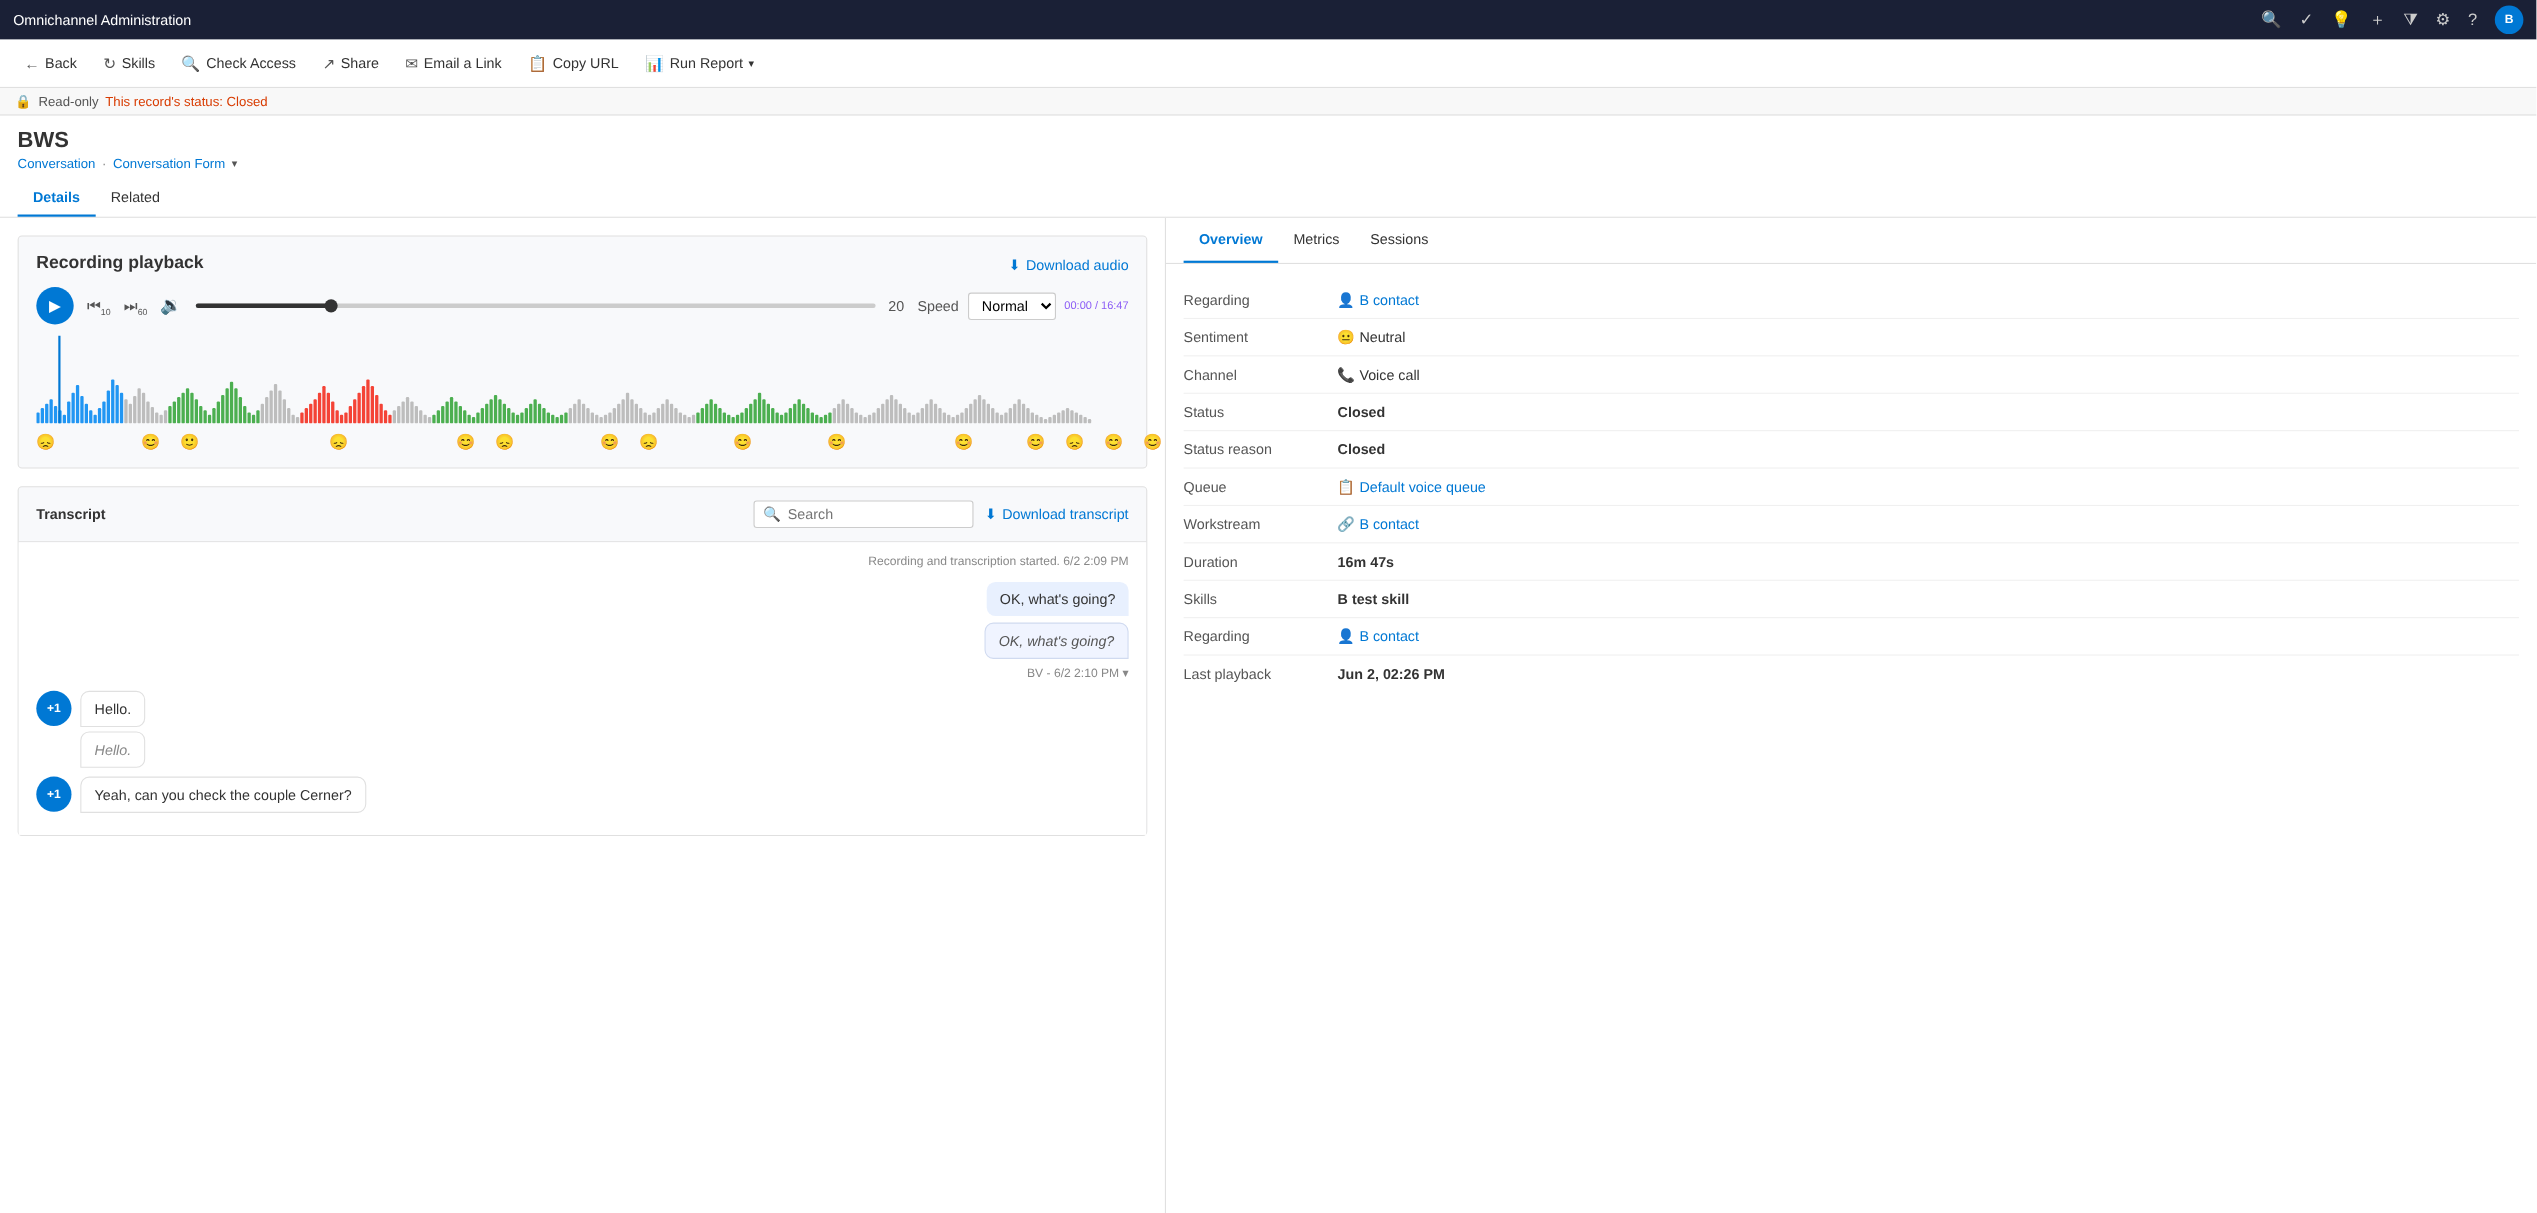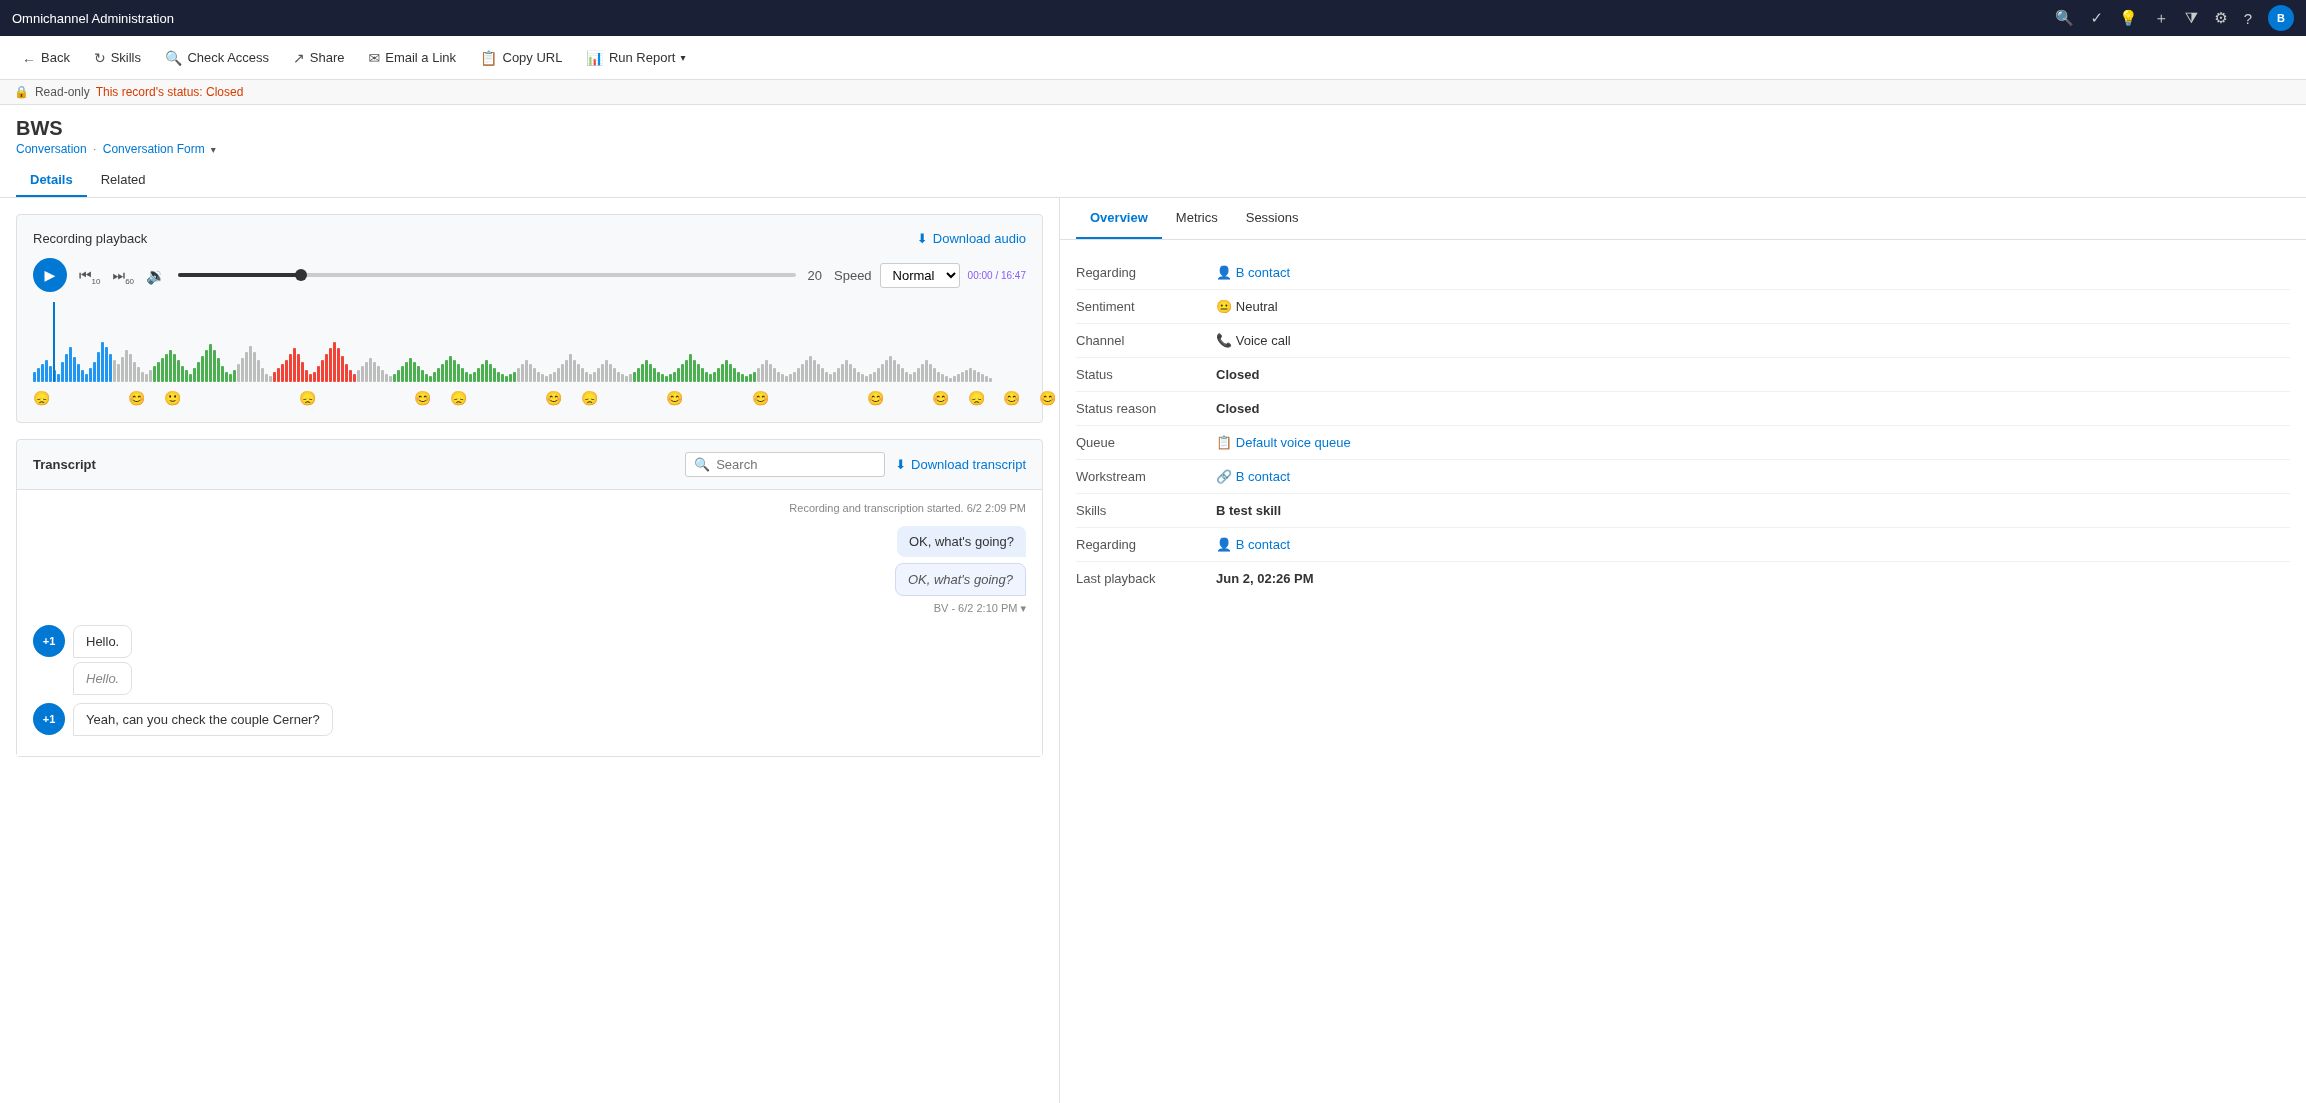--- a/index.html
+++ b/index.html
@@ -111,21 +111,21 @@
       border-radius: 4px;
       padding: 16px;
       margin-bottom: 16px;
     }
     .section-header {
       display: flex;
       align-items: center;
       justify-content: space-between;
       margin-bottom: 12px;
     }
-    .section-title { font-size: 13px; font-weight: 400; color: #333; }
+    .section-title { font-size: 16px; font-weight: 700; color: #333; }
     .download-audio-btn {
       display: flex;
       align-items: center;
       gap: 5px;
       font-size: 13px;
       color: #0078d4;
       cursor: pointer;
       border: none;
       background: transparent;
     }
@@ -881,20 +881,24 @@
           </span>
         </div>
 
         <div class="info-row">
           <span class="info-label">Workstream</span>
           <span class="info-value link">
             <span style="color:#888;">🔗</span> B contact
           </span>
         </div>
 
+        <div class="info-row">
+          <span class="info-label">Duration</span>
+          <span class="info-value bold">16m 47s</span>
+        </div>
 
         <div class="info-row">
           <span class="info-label">Skills</span>
           <span class="info-value bold">B test skill</span>
         </div>
 
         <div class="info-row">
           <span class="info-label">Regarding</span>
           <span class="info-value link">
             <span style="color:#888;">👤</span> B contact

